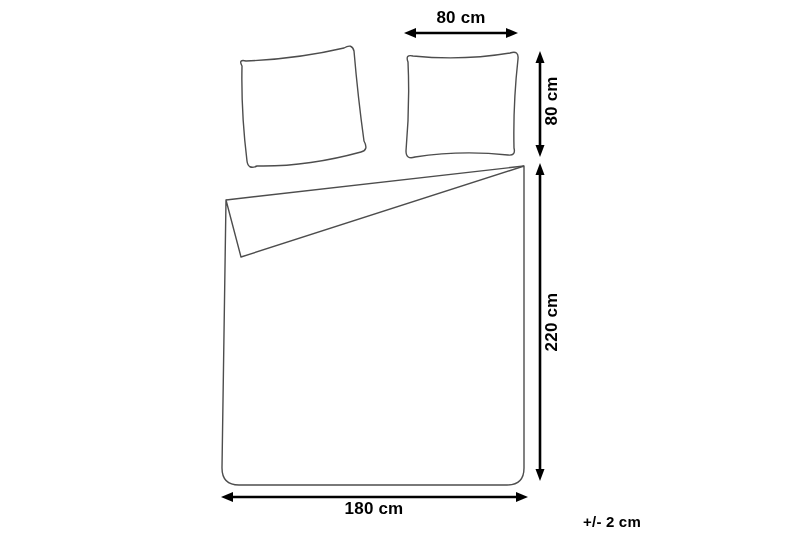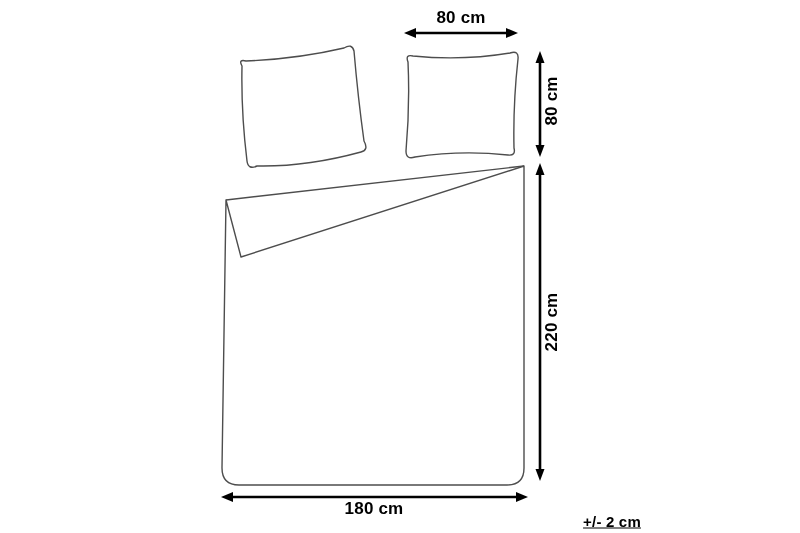--- a/index.html
+++ b/index.html
@@ -23,21 +23,20 @@
     font-size:17px;
     color:var(--line);
     white-space:nowrap;
     letter-spacing:0.2px;
   }
   .dim-label.vertical{
     transform:translate(-50%,-50%) rotate(-90deg);
   }
   .dim-label.tolerance{
     font-size:15px;
-    text-decoration:underline;
   }
   .shape{fill:none;stroke:var(--outline);stroke-width:1.4;stroke-linejoin:round;}
   .arrow-shaft{stroke:var(--line);stroke-width:2.6;fill:none;}
   .arrow-head{fill:var(--line);stroke:none;}
 </style>
 </head>
 <body>
 
 <div class="stage">
 

